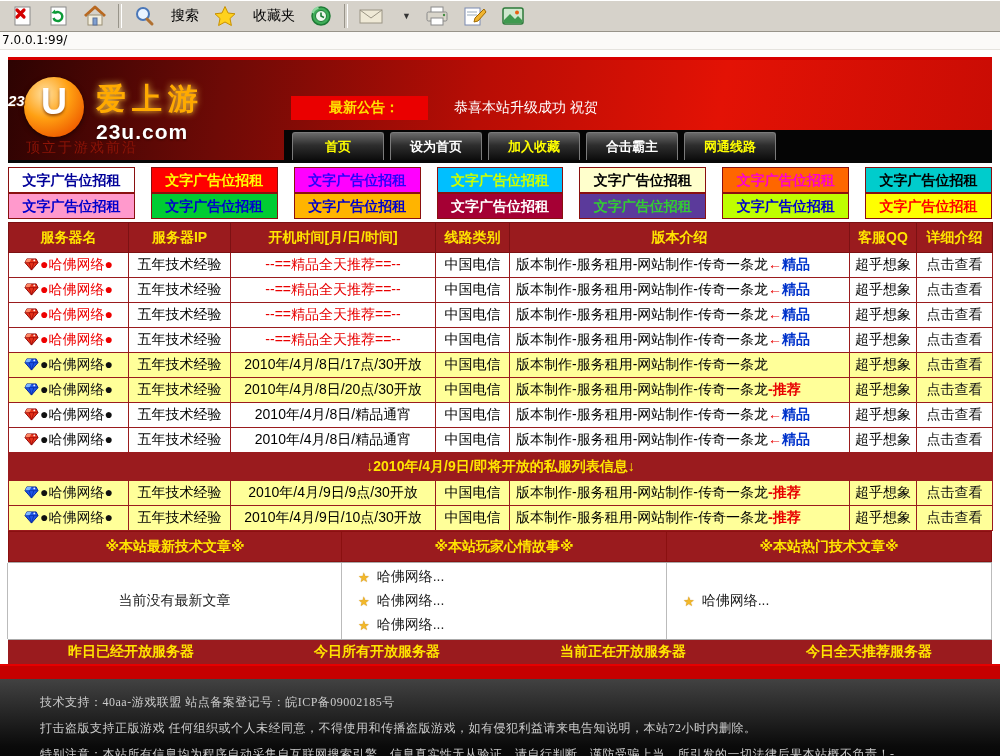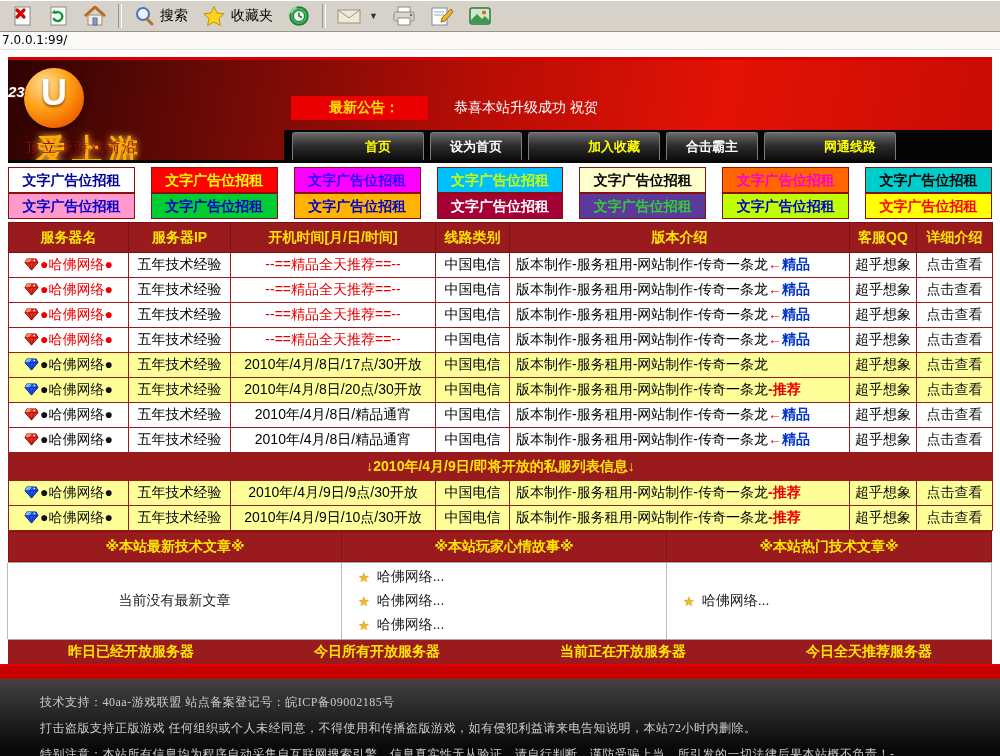--- a/index.html
+++ b/index.html
@@ -1,34 +1,34 @@
 <!DOCTYPE html>
 <html><head>
 <meta charset="utf-8">
 <style>
   html,body { margin:0; padding:0; background:#fff; }
   body { width:1000px; font-family:"Liberation Sans","DejaVu Sans",sans-serif; font-size:14px; color:#000; }
 
   
   .toolbar { height:31px; background:#D6D2CA; border-bottom:1px solid #98948a;
              display:flex; align-items:center; padding-left:4px; box-shadow:inset 0 1px 0 #fff; }
-  .tb-btn { display:flex; align-items:center; gap:5px; padding:1px 7px; font-size:14px; color:#000; cursor:default; }
+  .tb-btn { display:flex; align-items:center; gap:16px; padding:1px 7px; font-size:14px; color:#000; cursor:default; }
   .tb-btn svg { display:block; }
   .tb-sep { width:2px; height:24px; border-left:1px solid #98948a; border-right:1px solid #fff; margin:0 4px; }
   .dd-arrow { font-size:9px; color:#333; margin-left:1px; }
   .address-line { height:17px; background:#fbfaf8; font-size:12px; line-height:16px; padding-left:2px;
                   font-family:"DejaVu Sans",sans-serif; border-bottom:1px solid #e5e3de; }
 
   
   .page { margin-left:8px; width:984px; }
 
   .site-header { position:relative; height:100px; margin-top:7px; overflow:hidden;
     background:linear-gradient(100deg,#2d0302 0%,#6e0a06 22%,#b80d05 48%,#e31205 72%,#c90c04 100%);
     border-top:3px solid #d80000; border-bottom:3px solid #070707; }
-  .logo { position:absolute; left:16px; top:8px; display:flex; align-items:flex-start;flex-direction:column; }
+  .logo { position:absolute; left:16px; top:17px; display:flex; align-items:flex-start; }
   .logo-ball { position:relative; width:60px; height:60px; border-radius:50%;
     background:radial-gradient(circle at 35% 28%,#ffe0a0,#ffa012 42%,#f06000 78%,#c84a00 100%);
     box-shadow:0 2px 5px rgba(0,0,0,.5); }
   .logo-badge { position:absolute; left:-16px; top:15px; color:#fff; font-weight:bold; font-size:15px; font-style:italic;
     text-shadow:1px 1px 1px #5a2000; }
   .logo-letter { position:absolute; left:0; top:4px; width:60px; text-align:center; color:#fff; font-size:36px; font-weight:bold;
     text-shadow:0 2px 3px rgba(110,40,0,.7); }
   .logo-text { margin-left:12px; padding-top:2px; }
   .logo-title { font-size:30px; font-weight:bold; color:#ffaa00; letter-spacing:6px;
     text-shadow:0 0 7px #ffd24a,1px 2px 2px #6e1c00; }
@@ -37,21 +37,21 @@
 
   .announce { position:absolute; left:283px; top:36px; display:flex; align-items:center; height:24px; }
   .announce-label { background:#ea0000; color:#ffe000; font-weight:bold; font-size:14px; padding:3px 29px 3px 38px; }
   .announce-text { color:#fff; font-size:14px; margin-left:26px; }
 
   .header-nav { position:absolute; left:276px; right:0; bottom:0; height:30px; background:#050505;
     display:flex; align-items:flex-end; gap:6px; padding-left:8px; }
   .nav-btn { width:90px; height:27px; line-height:27px; text-align:center; font-size:13px; font-weight:bold; color:#fff;
     background:linear-gradient(#6a6a6a,#2e2e2e 45%,#0c0c0c); border:1px solid #7b7b7b; border-bottom:none;
     border-radius:3px 3px 0 0; cursor:pointer; }
-  .nav-btn.accent { color:#ffff00;padding-left:40px; }
+  .nav-btn.accent { color:#ffff00; }
 
   
   .ad-grid { margin-top:4px; }
   .ad-row { display:flex;gap:16px; }
   .ad-cell { flex:1; height:24px; line-height:24px; text-align:center; font-size:14px; font-weight:bold;
     border:1px solid #8a1010; cursor:pointer; }
 
   
   table.server-table { width:984px; border-collapse:collapse; table-layout:fixed; margin-top:3px; }
   .server-table th { background:#9a1b1e; color:#ffe400; font-size:14px; font-weight:bold; height:27px;

